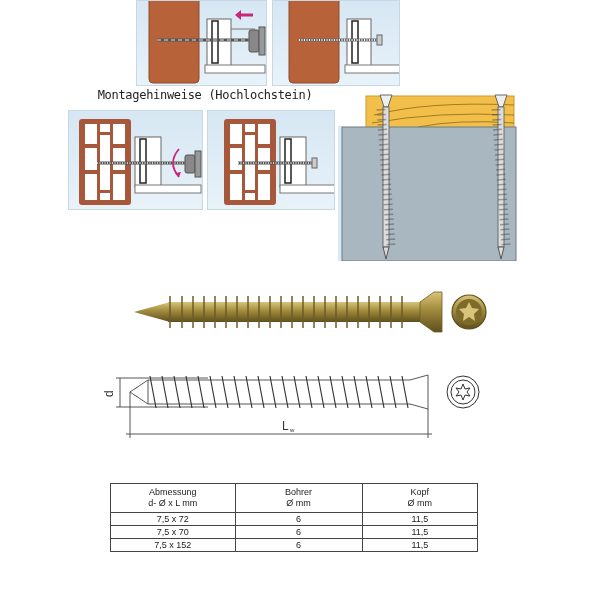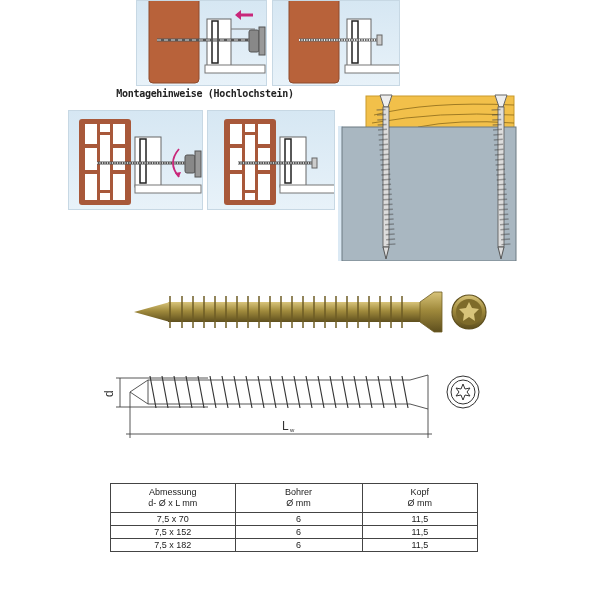--- a/index.html
+++ b/index.html
@@ -1,19 +1,19 @@
 <!DOCTYPE html>
 <html><head>
 <meta charset="utf-8">
 <style>
   html,body{margin:0;padding:0;background:#ffffff;}
   body{width:600px;height:600px;position:relative;overflow:hidden;font-family:"Liberation Sans",sans-serif;}
   .abs{position:absolute;}
   .panel{position:absolute;background:linear-gradient(180deg,#d6e7f3 0%,#e8f2f9 100%);border:1px solid #c7d8e4;box-sizing:border-box;overflow:hidden;}
-  .caption{position:absolute;left:60px;top:88px;width:290px;text-align:center;font-family:"DejaVu Sans Mono",monospace;font-weight:bold;font-size:10px;color:#222;letter-spacing:-0.3px;}
+  .caption{position:absolute;left:60px;top:88px;width:290px;text-align:center;font-family:"DejaVu Sans Mono",monospace;font-weight:normal;font-size:12px;color:#222;letter-spacing:-0.3px;}
   table.spec{position:absolute;left:110px;top:483px;width:368px;border-collapse:collapse;font-family:"Liberation Sans",sans-serif;font-size:9px;color:#222;}
   table.spec th, table.spec td{border:1px solid #444;text-align:center;padding:0;}
   table.spec th{font-weight:normal;height:28px;line-height:11px;}
   table.spec td{height:12px;line-height:12px;}
   table.spec{border:1.5px solid #333;}
   .col1{width:128px;margin-left:16px;}
   .col2{width:132px;}
   .col3{width:120px;}
   svg{display:block;}
 </style>
@@ -239,28 +239,28 @@
         <span>Ø mm</span>
       </th>
       <th class="col3">
         <span>Kopf</span><br>
         <span>Ø mm</span>
       </th>
     </tr>
   </thead>
   <tbody>
     <tr>
+      <td>7,5 x 72</td>
+      <td>6</td>
+      <td>11,5</td>
+    </tr>
+    <tr>
       <td>7,5 x 70</td>
       <td>6</td>
       <td>11,5</td>
     </tr>
     <tr>
       <td>7,5 x 152</td>
       <td>6</td>
       <td>11,5</td>
     </tr>
-    <tr>
-      <td>7,5 x 182</td>
-      <td>6</td>
-      <td>11,5</td>
-    </tr>
   </tbody>
 </table>
 
 </body></html>

